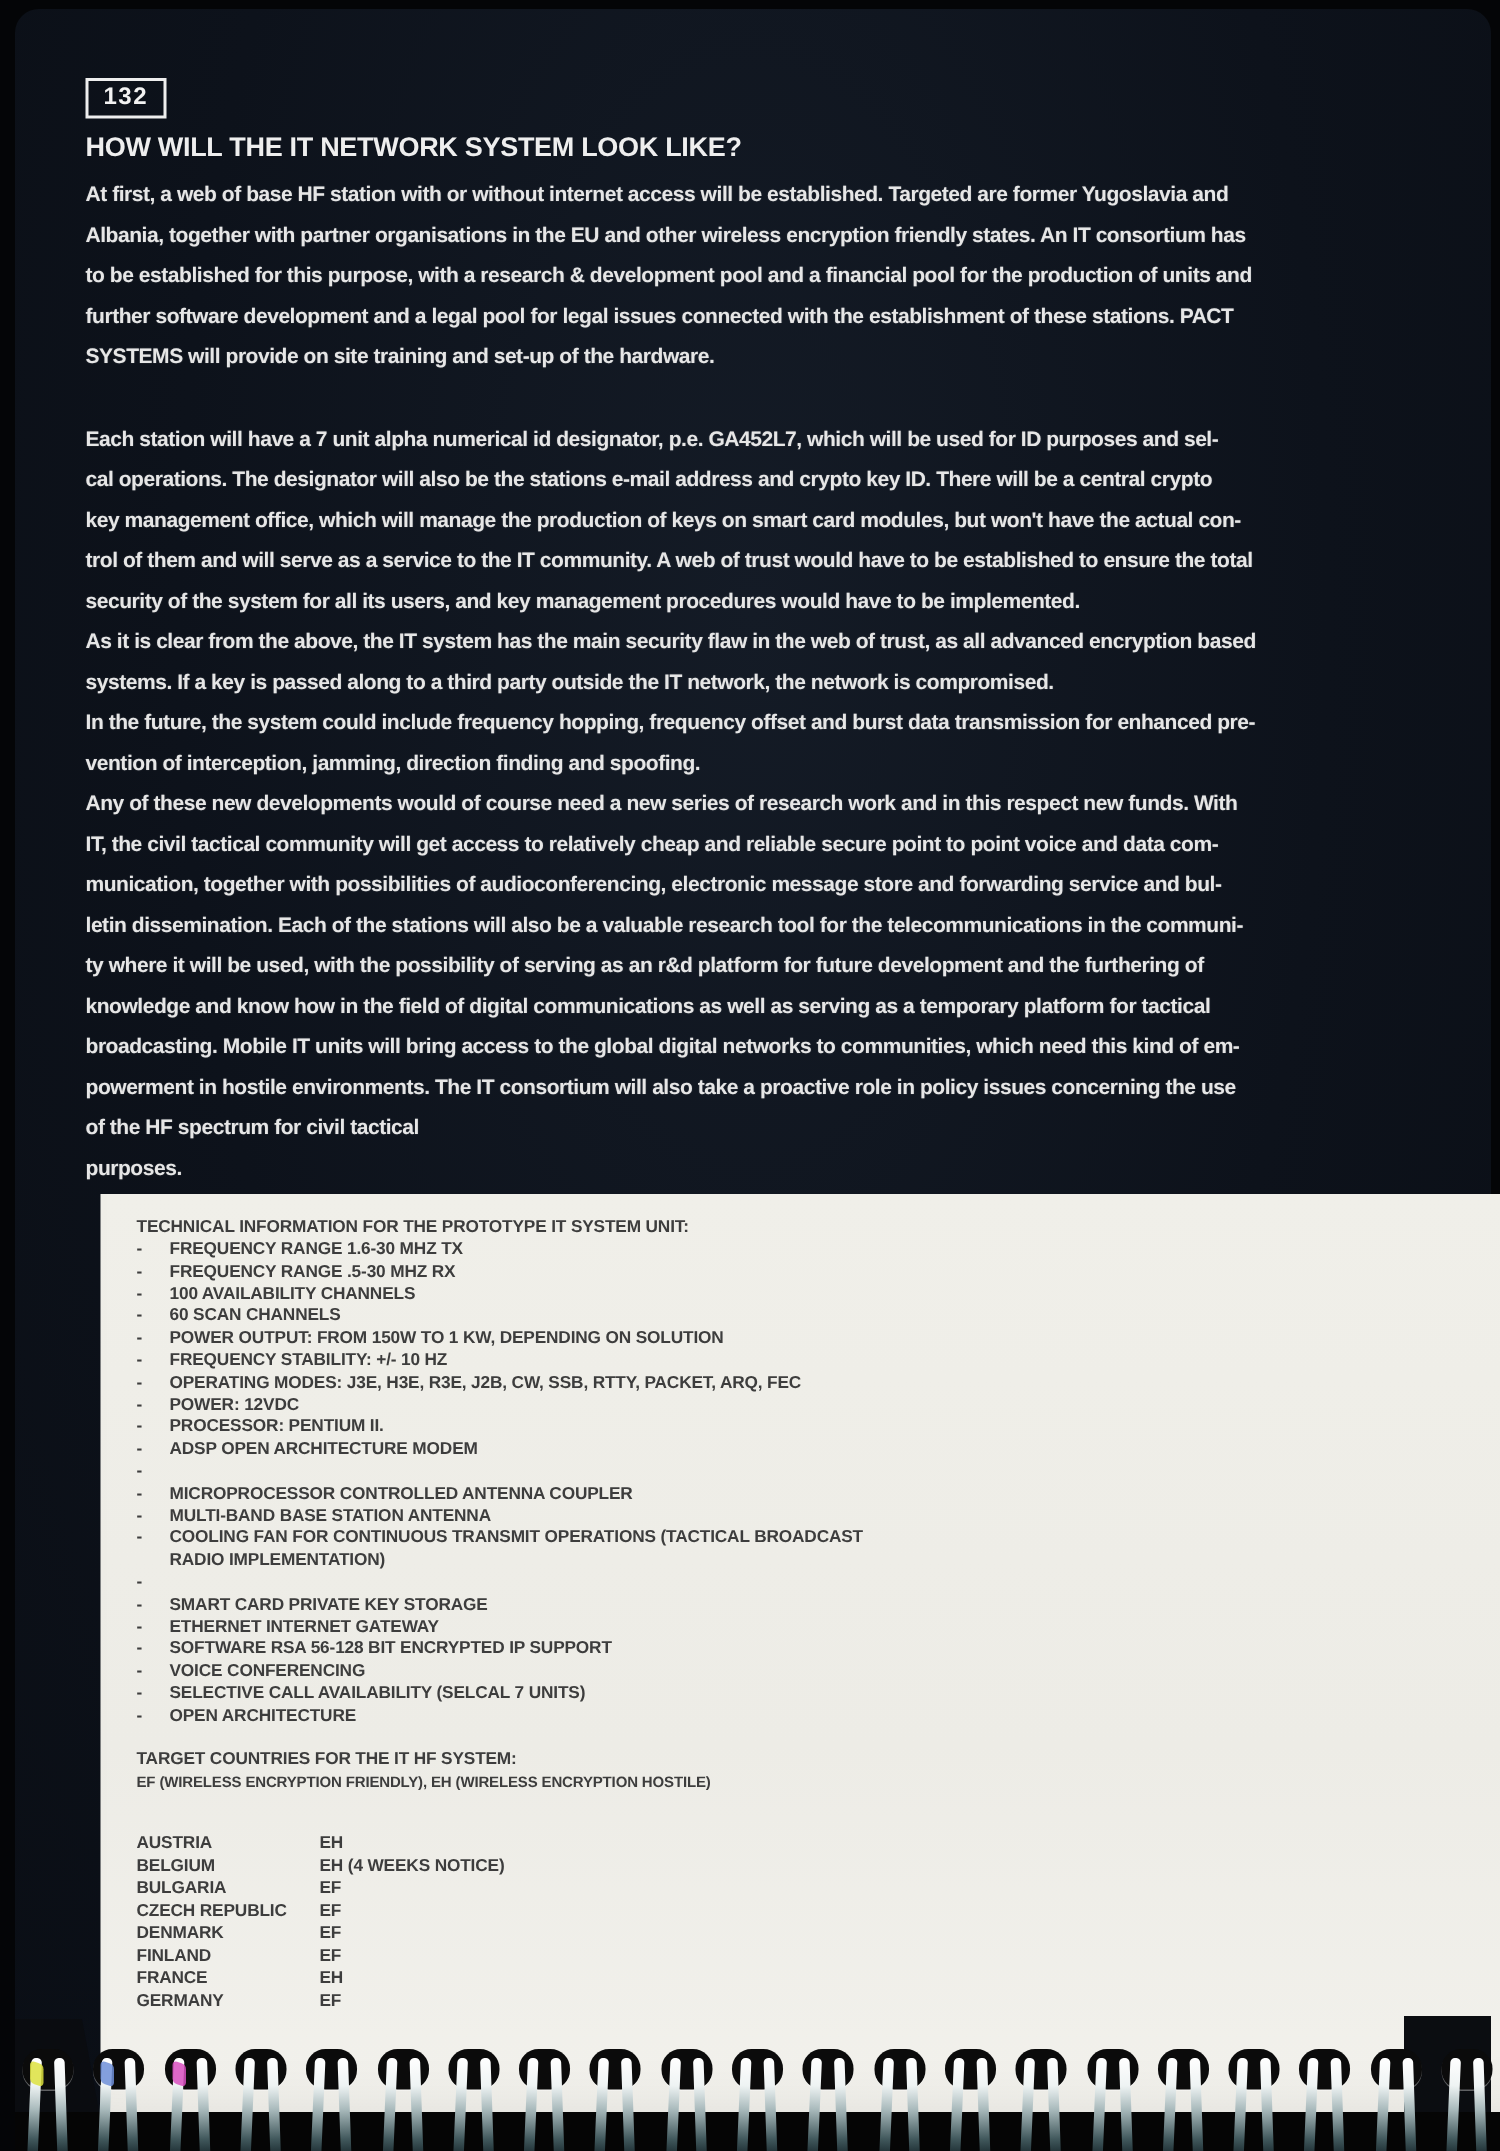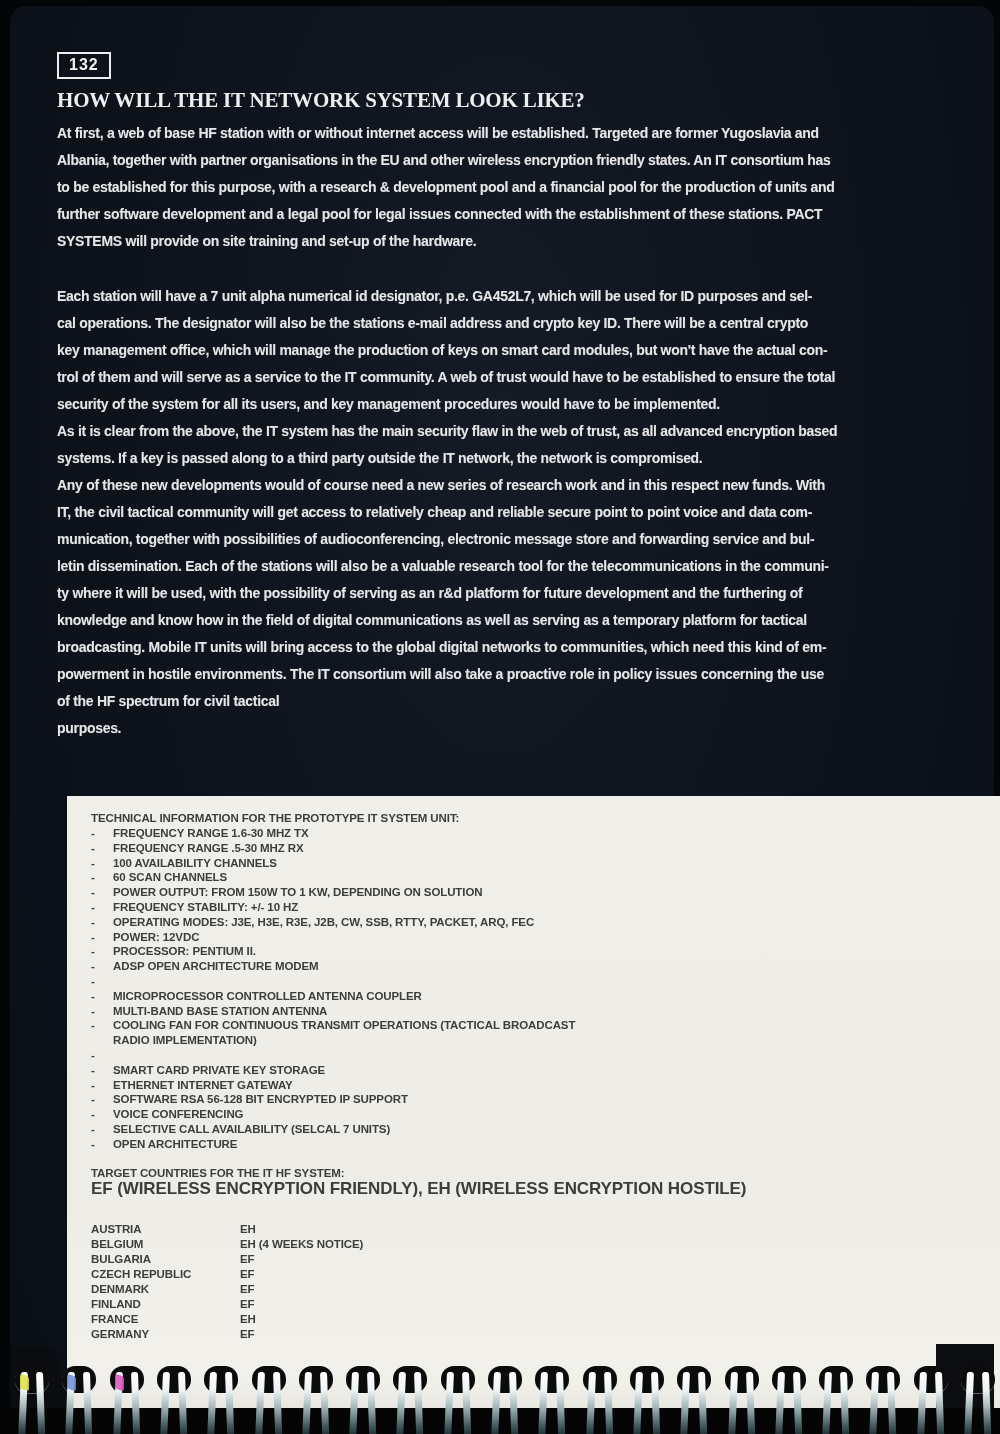--- a/index.html
+++ b/index.html
@@ -16,21 +16,21 @@
   
   .content{
     position:absolute;left:47px;top:46px;width:900px;
     color:var(--text,#e9e9e9);font-weight:bold;
   }
   .page-number-badge{
     display:inline-block;border:2px solid #eeeeee;color:#f2f2f2;
     font-size:16px;letter-spacing:1px;padding:2px 10px 3px 10px;margin-bottom:9px;
   }
   .section-heading{
-    font-size:21px;margin:0 0 7px 0;letter-spacing:-0.2px;color:#eeeeee;font-family:Liberation Serif, serif;
+    font-size:18px;margin:0 0 7px 0;letter-spacing:-0.2px;color:#eeeeee;
   }
   .para{
     font-size:14px;line-height:27px;letter-spacing:-0.3px;
     white-space:pre-line;color:#e6e6e6;
     text-shadow:0 0 1px rgba(255,255,255,.25);
   }
   .para.gap-after{margin-bottom:28px;}
   
   .technical-info-panel{
     position:absolute;left:57px;top:790px;width:945px;height:612px;
@@ -39,23 +39,23 @@
     box-shadow:inset 0 -30px 50px -40px rgba(0,0,0,.12);
     z-index:1;
   }
   .panel-inner{padding:15px 20px 0 24px;}
   .panel-title{font-size:11.5px;line-height:15px;letter-spacing:-0.1px;}
   .tech-spec-list{list-style:none;margin:0;padding:0;}
   .tech-spec-list li{display:flex;line-height:14.8px;font-size:11.5px;letter-spacing:-0.1px;}
   .tech-spec-list .dash{flex:0 0 22px;}
   .tech-spec-list .txt{white-space:pre-line;}
   .targets-title{margin-top:14px;}
-  .targets-legend{font-size:17px;line-height:15px;letter-spacing:-0.1px;}
+  .targets-legend{font-size:10px;line-height:15px;letter-spacing:-0.1px;}
   .country-table{margin-top:26px;}
-  .country-row{display:flex;line-height:15px;font-size:11.5px;letter-spacing:-0.1px;gap:27px;}
+  .country-row{display:flex;line-height:15px;font-size:11.5px;letter-spacing:-0.1px;}
   .country-name{width:122px;}
   
   .right-dark-corner{
     position:absolute;right:0;top:1338px;width:58px;height:96px;
     background:#0b0d11;z-index:2;
   }
   .left-dark-corner{
     position:absolute;left:0;top:1340px;width:62px;height:94px;
     background:#0a0c10;clip-path:polygon(0 0,72% 0,100% 100%,0 100%);z-index:2;
   }
@@ -94,20 +94,22 @@
 to be established for this purpose, with a research &amp; development pool and a financial pool for the production of units and
 further software development and a legal pool for legal issues connected with the establishment of these stations. PACT
 SYSTEMS will provide on site training and set-up of the hardware.</div>
     <div class="para">Each station will have a 7 unit alpha numerical id designator, p.e. GA452L7, which will be used for ID purposes and sel-
 cal operations. The designator will also be the stations e-mail address and crypto key ID. There will be a central crypto
 key management office, which will manage the production of keys on smart card modules, but won't have the actual con-
 trol of them and will serve as a service to the IT community. A web of trust would have to be established to ensure the total
 security of the system for all its users, and key management procedures would have to be implemented.</div>
     <div class="para">As it is clear from the above, the IT system has the main security flaw in the web of trust, as all advanced encryption based
 systems. If a key is passed along to a third party outside the IT network, the network is compromised.</div>
+    <div class="para">In the future, the system could include frequency hopping, frequency offset and burst data transmission for enhanced pre-
+vention of interception, jamming, direction finding and spoofing.</div>
     <div class="para">Any of these new developments would of course need a new series of research work and in this respect new funds. With
 IT, the civil tactical community will get access to relatively cheap and reliable secure point to point voice and data com-
 munication, together with possibilities of audioconferencing, electronic message store and forwarding service and bul-
 letin dissemination. Each of the stations will also be a valuable research tool for the telecommunications in the communi-
 ty where it will be used, with the possibility of serving as an r&amp;d platform for future development and the furthering of
 knowledge and know how in the field of digital communications as well as serving as a temporary platform for tactical
 broadcasting. Mobile IT units will bring access to the global digital networks to communities, which need this kind of em-
 powerment in hostile environments. The IT consortium will also take a proactive role in policy issues concerning the use
 of the HF spectrum for civil tactical
 purposes.</div>

